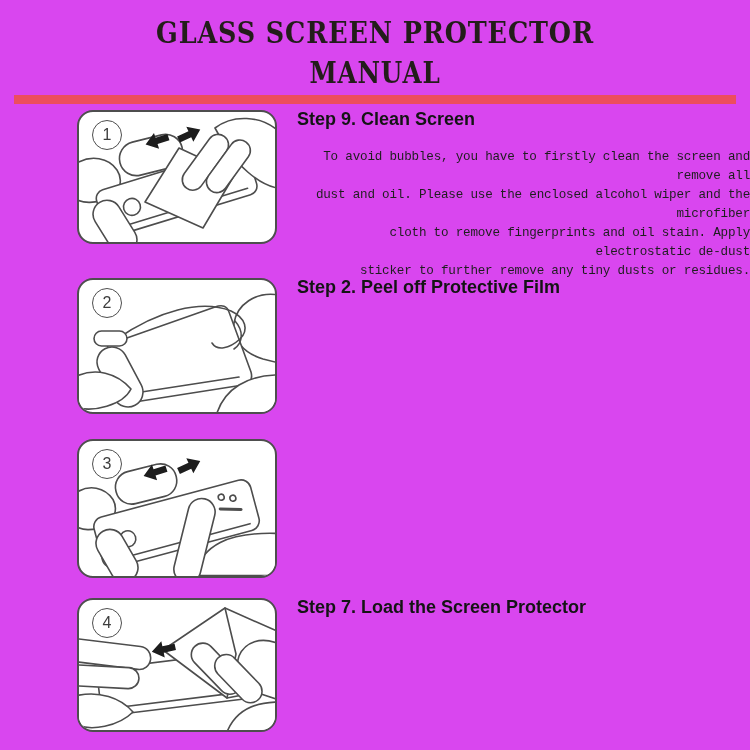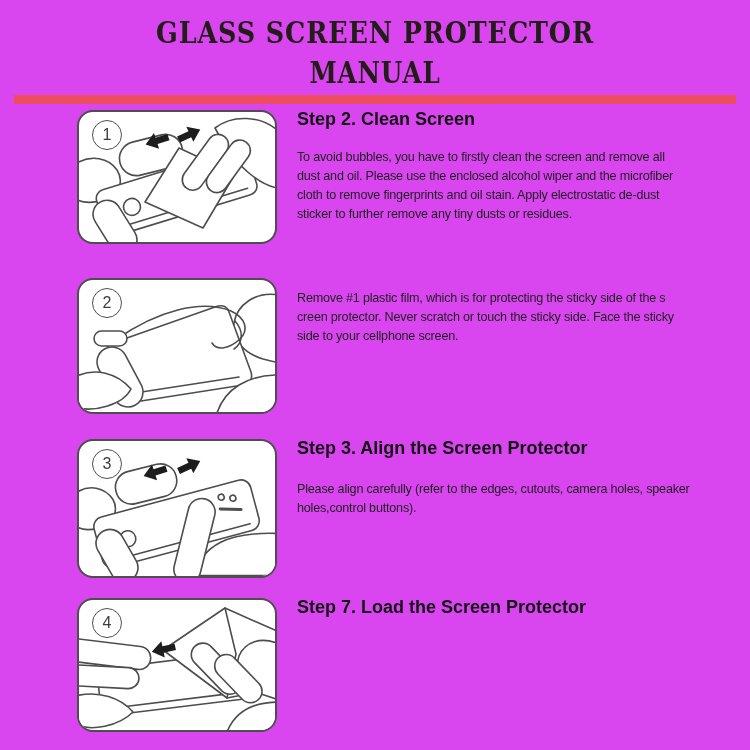--- a/index.html
+++ b/index.html
@@ -23,22 +23,22 @@
   .figure{position:absolute;left:77px;top:3px;width:196px;height:130px;
           border:2px solid #4e4e4e;border-radius:16px;background:#fff;}
   .step-2 .figure{height:132px;} .step-3 .figure{height:135px;}
   .figure svg{position:absolute;left:0;top:0;width:100%;height:100%;border-radius:14px;}
   .badge{position:absolute;left:13px;top:8px;width:28px;height:28px;border:1.6px solid #4e4e4e;
          border-radius:50%;display:flex;align-items:center;justify-content:center;
          font-size:16px;color:#3d3d3d;background:#fff;z-index:2;}
 
   .content{position:absolute;left:297px;top:0;width:453px;}
   .heading{font-size:18px;font-weight:700;color:#141414;line-height:24px;}
-  .body{margin-top:14px;font-family:Liberation Sans, sans-serif;font-size:12.6px;
-        letter-spacing:-0.2px;line-height:19px;color:#1e1e1e;white-space:pre-line;}
+  .body{margin-top:14px;font-family:Liberation Mono, monospace;font-size:12.6px;
+        letter-spacing:-0.2px;line-height:19px;color:#1e1e1e;white-space:pre-line;text-align:right;}
   .step-1 .body{margin-top:17px;}
   .step-3 .body{margin-top:20px;}
 </style>
 </head>
 <body>
 
 <div class="page">
 
   <div class="title-block">
     <div class="title-line l1">GLASS SCREEN PROTECTOR</div>
@@ -65,21 +65,21 @@
           <rect x="116" y="18" width="21" height="64" rx="10.5" transform="rotate(36 126 50)"></rect>
           <rect x="139" y="24" width="21" height="60" rx="10.5" transform="rotate(36 149 54)"></rect>
         </g>
         <g fill="#1d1d1d">
           <path d="M0 5 L12.5 5 L12.5 0 L24 8.3 L12.5 16.6 L12.5 11.6 L0 11.6 Z" transform="translate(96,20) rotate(-25)"></path>
           <path d="M0 5 L12.5 5 L12.5 0 L24 8.3 L12.5 16.6 L12.5 11.6 L0 11.6 Z" transform="translate(92,33) rotate(162)"></path>
         </g>
       </svg>
     </div>
     <div class="content">
-      <div class="heading">Step 2. Clean Screen</div>
+      <div class="heading">Step 9. Clean Screen</div>
       <div class="body">To avoid bubbles, you have to firstly clean the screen and remove all
 dust and oil. Please use the enclosed alcohol wiper and the microfiber
 cloth to remove fingerprints and oil stain. Apply electrostatic de-dust
 sticker to further remove any tiny dusts or residues.</div>
     </div>
   </div>
 
   <div class="step step-2">
     <div class="figure">
       <div class="badge">2</div>
@@ -91,23 +91,21 @@
           <path fill="none" d="M38 58 C78 30 122 18 152 30 C167 37 170 49 161 58 C150 68 138 70 133 62"></path>
           <path fill="none" d="M156 40 C165 50 164 62 155 68"></path>
           <rect x="15" y="50" width="33" height="15" rx="7.5"></rect>
           <rect x="26" y="64" width="30" height="64" rx="15" transform="rotate(-28 41 96)"></rect>
           <path d="M-4 96 C16 86 38 92 52 108 C44 124 14 132 -4 126 Z"></path>
           <path d="M138 132 C146 108 168 94 200 94 L200 132 Z"></path>
         </g>
       </svg>
     </div>
     <div class="content">
-      <div class="body">Remove #1 plastic film, which is for protecting the sticky side of the s
-creen protector. Never scratch or touch the sticky side. Face the sticky
-side to your cellphone screen.</div>
+      <div class="heading">Step 2. Peel off Protective Film</div>
     </div>
   </div>
 
   <div class="step step-3">
     <div class="figure">
       <div class="badge">3</div>
       <svg viewBox="0 0 196 130">
         <g fill="#ffffff" stroke="#4d4d4d" stroke-width="1.6" stroke-linecap="round" stroke-linejoin="round">
           <path d="M-4 50 C10 40 26 44 34 56 C39 65 36 77 26 82 C14 88 2 87 -4 82 Z"></path>
           <g transform="rotate(-15 98 78)">
@@ -121,25 +119,20 @@
           <rect x="36" y="24" width="62" height="33" rx="16" transform="rotate(-14 67 40)"></rect>
           <rect x="24" y="84" width="28" height="56" rx="14" transform="rotate(-30 38 112)"></rect>
           <path d="M114 132 C124 102 148 88 200 90 L200 132 Z"></path>
           <rect x="102" y="54" width="27" height="86" rx="13.5" transform="rotate(14 115 97)"></rect>
         </g>
         <g fill="#1d1d1d">
           <path d="M0 5 L12.5 5 L12.5 0 L24 8.3 L12.5 16.6 L12.5 11.6 L0 11.6 Z" transform="translate(96,20) rotate(-25)"></path>
           <path d="M0 5 L12.5 5 L12.5 0 L24 8.3 L12.5 16.6 L12.5 11.6 L0 11.6 Z" transform="translate(90,33) rotate(162)"></path>
         </g>
       </svg>
-    </div>
-    <div class="content">
-      <div class="heading">Step 3. Align the Screen Protector</div>
-      <div class="body">Please align carefully (refer to the edges, cutouts, camera holes, speaker
-holes,control buttons).</div>
     </div>
   </div>
 
   <div class="step step-4">
     <div class="figure">
       <div class="badge">4</div>
       <svg viewBox="0 0 196 130">
         <g fill="#ffffff" stroke="#4d4d4d" stroke-width="1.6" stroke-linecap="round" stroke-linejoin="round">
           <g transform="rotate(-7 98 86)">
             <rect x="20" y="60" width="154" height="47" rx="9"></rect>

